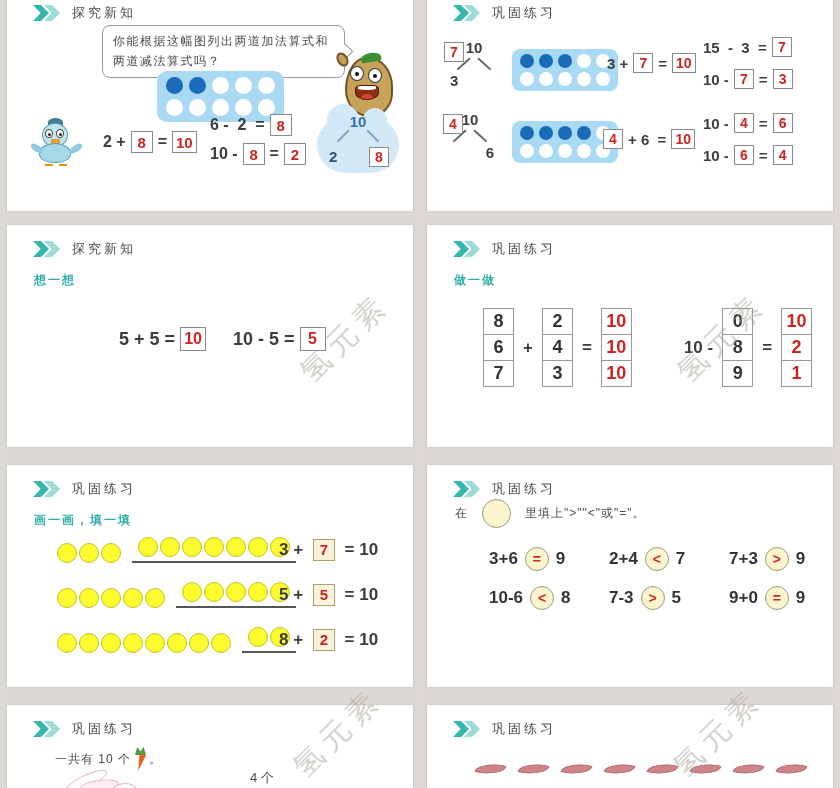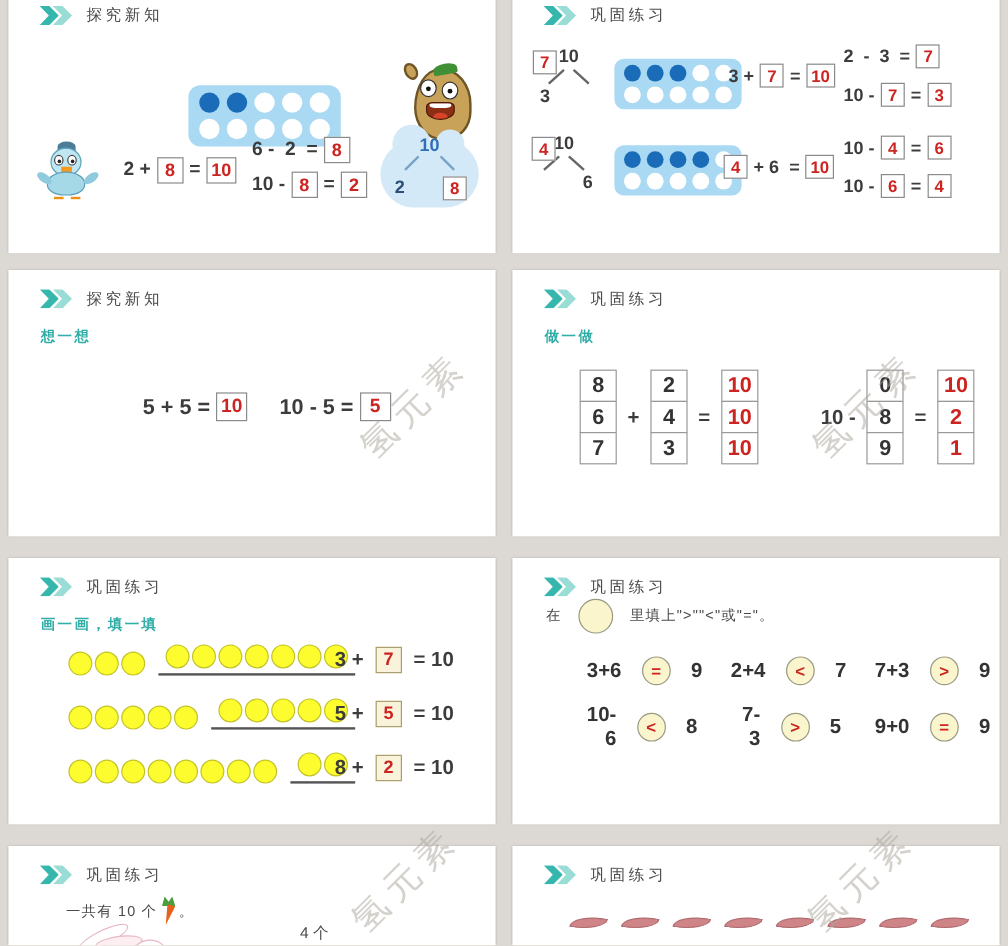--- a/index.html
+++ b/index.html
@@ -128,21 +128,21 @@
   .ycircle { width:20px; height:20px; border-radius:50%; background:#fcfc2e;
              border:1px solid #c2c228; display:inline-block; }
   .s5-eq { position:static; font-size:17px; }
   
   .s6-instr { position:absolute; top:34px; left:28px; display:flex; align-items:center;
               gap:14px; font-size:12px; color:#4a4a4a; letter-spacing:1px; }
   .s6-blank { width:29px; height:29px; border-radius:50%; background:#faf5cc;
               border:1px solid #9a9a82; }
   .s6-rows { position:absolute; top:82px; left:62px; display:flex; flex-direction:column; gap:15px; }
   .s6-row { display:flex; gap:28px; }
-  .cmp { display:flex; align-items:center; gap:17px; font-size:17px; font-weight:600;
+  .cmp { display:flex; align-items:center; gap:7px; font-size:17px; font-weight:600;
          color:#333; width:92px;text-align:right; }
   .cmp-circle { width:24px; height:24px; border-radius:50%; background:#faf5cc;
          border:1px solid #9a9a82; color:#cc2420; font-weight:bold; font-size:14px;
          display:inline-flex; align-items:center; justify-content:center; flex:none; }
   
   .s7-line { position:absolute; top:42px; left:48px; display:flex; align-items:center;
              font-size:12px; color:#4a4a4a; letter-spacing:1px; }
   .carrot-icon { position:relative; display:inline-block; width:14px; height:25px; margin:0 2px; }
   .ci-leaf { position:absolute; left:2px; top:0; width:11px; height:8px; background:#4a9e3e;
              clip-path:polygon(0 100%,20% 0,50% 55%,78% 0,100% 100%); }
@@ -172,20 +172,24 @@
 <div id="screen">
 
   <div class="slide" style="left:7px;top:-11px;">
     <div class="hdr">
       <span class="chevs">
           <span class="chev chev1"></span>
           <span class="chev chev2"></span>
         </span>
       <span class="slide-title">探究新知</span>
     </div>
+    <div class="bubble" style="left:95px;top:36px;width:243px;">
+      <span>你能根据这幅图列出两道加法算式和两道减法算式吗？</span>
+      <span class="tail"></span>
+    </div>
     <div class="potato" style="left:332px;top:64px;">
       <span class="p-arm"></span>
       <span class="p-body"></span>
       <span class="p-cap"></span>
       <span class="p-eye p-e1"></span>
       <span class="p-eye p-e2"></span>
       <span class="p-mouth"></span>
     </div>
     <div class="tframe" style="left:150px;top:82px;">
         <span class="dot filled"></span>
@@ -263,21 +267,21 @@
         <span class="dot"></span>
         <span class="dot"></span>
       </div>
     <div class="eq" style="left:180px;top:64px;font-size:15px;">
       <span class="pre">3 +</span>
       <span class="box sm">7</span>
       <span>=</span>
       <span class="box sm">10</span>
     </div>
     <div class="eq" style="left:276px;top:48px;font-size:15px;">
-      <span class="pre">2  -  3  =</span>
+      <span class="pre">15  -  3  =</span>
       <span class="box sm">7</span>
     </div>
     <div class="eq" style="left:276px;top:80px;font-size:15px;">
       <span class="pre">10 -</span>
       <span class="box sm">7</span>
       <span>=</span>
       <span class="box sm">3</span>
     </div>
 
     <div class="bond" style="left:16px;top:122px;">

